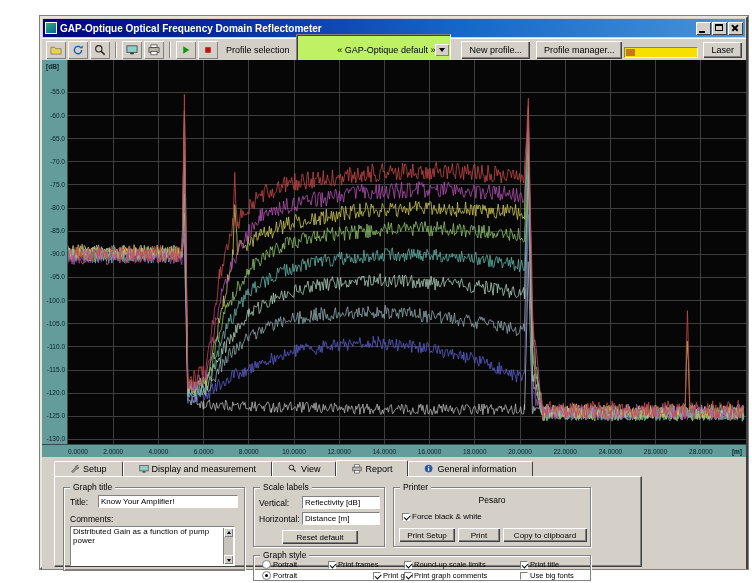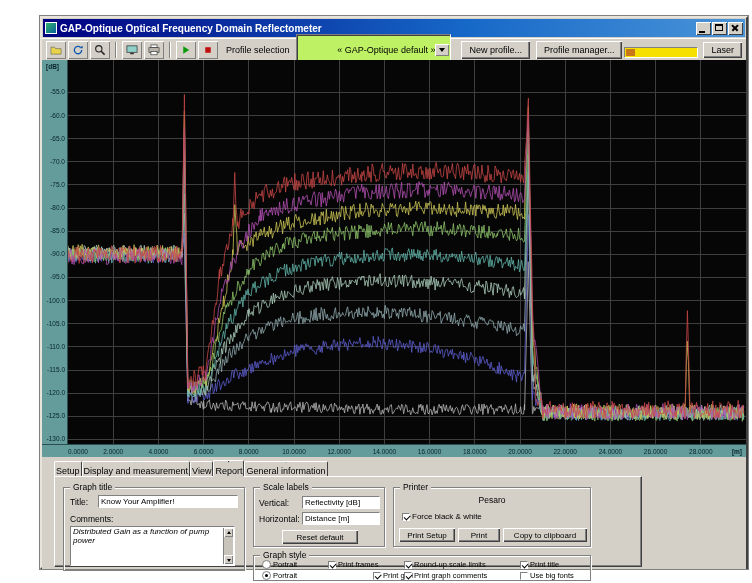--- a/index.html
+++ b/index.html
@@ -45,22 +45,22 @@
   #x-strip { position:absolute; left:0; right:0; bottom:0; height:13px; background:#649c9c; border-top:1px solid #2e4f4f; }
   .ytick { position:absolute; right:2px; font-size:6.5px; color:#06222a; white-space:nowrap; }
   .xtick { position:absolute; font-size:6.5px; color:#06222a; white-space:nowrap; transform:translateX(-50%); top:3px; }
   .unit-label { position:absolute; font-size:6.5px; font-weight:bold; color:#06222a; }
   #plot { position:absolute; left:26px; top:0; }
 
   
   #bottom-panel { position:relative; height:112px; background:#d4d0c8; }
   #tab-control { position:absolute; left:12px; top:3px; width:588px; height:107px; }
   #tab-bar { display:flex; height:16px; align-items:flex-end; }
-  .tab { height:15px; display:flex; align-items:center; gap:3px; padding:0 1px; font-size:9px; background:#d4d0c8;
-    border:1px solid #fff; border-right-color:#404040; border-bottom:none; border-radius:2px 2px 0 0; position:relative;flex-direction:column; }
+  .tab { height:15px; display:flex; align-items:center; gap:3px; padding:0 15px; font-size:9px; background:#d4d0c8;
+    border:1px solid #fff; border-right-color:#404040; border-bottom:none; border-radius:2px 2px 0 0; position:relative; }
   .tab.active { height:16px; z-index:3; box-shadow:0 1px 0 #d4d0c8; }
   #tab-page { position:absolute; left:0; top:16px; right:0; bottom:0; background:#d4d0c8;
     border:1px solid #404040; border-top-color:#fff; border-left-color:#fff; box-shadow: inset -1px -1px 0 #808080; }
 
   .group { position:absolute; border:1px solid #808080; box-shadow:1px 1px 0 #fff, inset 1px 1px 0 #fff; }
   .group-caption { position:absolute; top:-6px; left:6px; background:#d4d0c8; padding:0 3px; font-size:8.5px; }
   .lbl { position:absolute; font-size:8.5px; white-space:nowrap; }
   .field { position:absolute; height:13px; background:#fff; border:1px solid #808080; border-bottom-color:#fff; border-right-color:#fff;
     font-size:8px; font-family:"Liberation Sans",sans-serif; padding:0 2px; }
   .small-btn { position:absolute; height:14px; background:#d4d0c8; font-size:8px; display:flex; align-items:center; justify-content:center;
@@ -283,21 +283,21 @@
               <span>General information</span>
             </div>
           </div>
         <div id="tab-page">
 
           <div class="group" style="left:8px;top:10px;width:182px;height:84px;">
             <span class="group-caption">Graph title</span>
             <span class="lbl" style="left:6px;top:9px;">Title:</span>
             <input class="field" style="left: 34px; top: 7px; width: 140px;" value="Know Your Amplifier!">
             <span class="lbl" style="left:6px;top:26px;">Comments:</span>
-            <div class="field" style="left:6px;top:38px;width:165px;height:40px;overflow:hidden;position:absolute;font-style:italic;">
+            <div class="field" style="left:6px;top:38px;width:165px;height:40px;overflow:hidden;position:absolute;">
               <span style="display:block;padding-right:11px;font-size:8px;line-height:9px;">Distributed Gain as a function of pump power</span>
               <div class="vscroll">
                 <div class="vs-btn up"></div>
                 <div class="vs-btn down"></div>
               </div>
             </div>
           </div>
 
           <div class="group" style="left:198px;top:10px;width:132px;height:60px;">
             <span class="group-caption">Scale labels</span>

